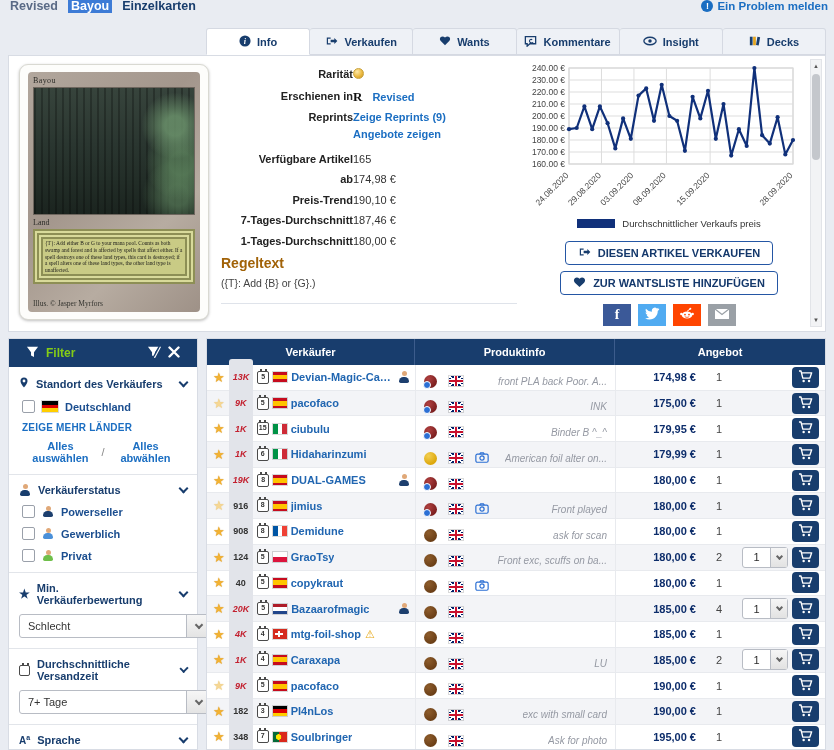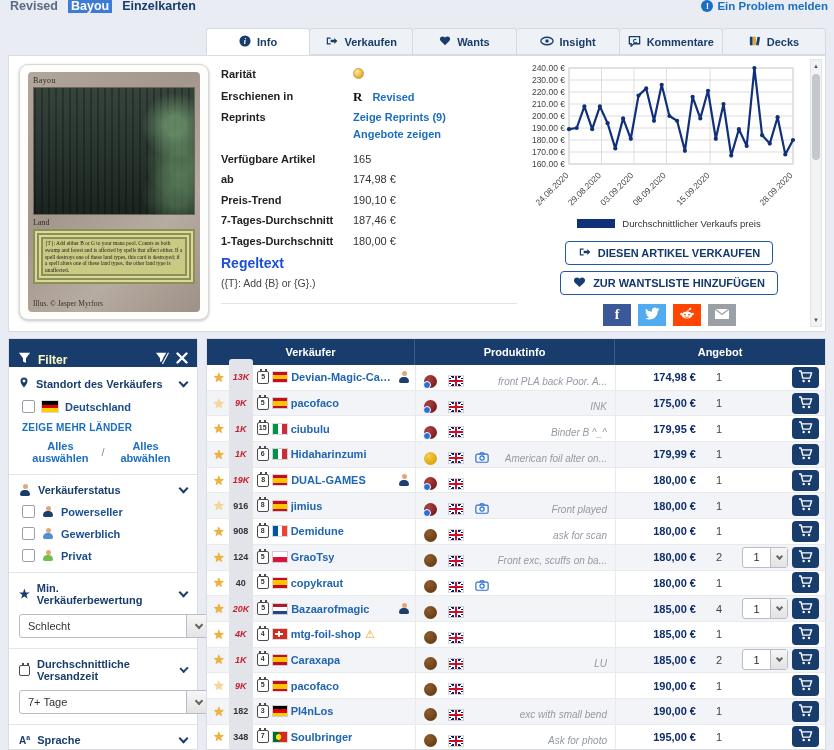--- a/index.html
+++ b/index.html
@@ -36,47 +36,47 @@
        repeating-linear-gradient(90deg, rgba(0,0,0,.25) 0 2px, transparent 2px 7px),
        linear-gradient(180deg,#37443c 0%,#2a3630 45%,#222d27 75%,#1b241f 100%); }
   .card-type { font-family:"Liberation Serif", serif; font-size:8px; color:#2c2c28; margin:3px 0 2px; }
   .card-textbox { flex:1; background:#c9cb85; box-shadow:inset 0 0 0 2px #8d8f55, inset 0 0 0 4px #d8da9a, inset 0 0 0 6px #8d8f55, inset 0 0 0 8px #d8da9a, inset 0 0 0 10px #8d8f55; padding:11px 12px; overflow:hidden; }
   .card-rules { font-family:"Liberation Serif", serif; font-size:5.4px; line-height:1.25; color:#20201c; }
   .card-artist { font-family:"Liberation Serif", serif; font-size:7.5px; color:#33332e; margin-top:15px; }
 
   
   .inforows { position:absolute; left:212px; top:12px; width:300px; }
   .irow { display:flex; margin-bottom:7.5px; font-size:11px; line-height:13px; }
-  .irow .lbl { width:132px; font-weight:bold; color:#222; flex:none; }
+  .irow .lbl { width:132px; font-weight:bold; color:#222; flex:none;text-align:right; }
   .irow .val { color:#333; }
   .irow a, .blue-link { color:#1b6ec2; font-weight:bold; text-decoration:none; cursor:pointer; }
   .rarity-dot { width:11px; height:11px; border-radius:50%; background:radial-gradient(circle at 35% 30%,#ffe9a8,#e9b63b 60%,#c3922a); border:1px solid #c9a23c; display:inline-block; }
   .set-symbol { font-family:"Liberation Serif", serif; font-weight:bold; font-size:13px; color:#111; margin-right:10px; }
   .links-stack div { margin-bottom:4px; }
-  .rules-head { font-size:14px; font-weight:bold; color:#1d4ed8; margin:4px 0 6px; }
+  .rules-head { font-size:14px; font-weight:bold; color:#a16207; margin:4px 0 6px; }
   .rules-line { font-size:10.5px; color:#444; }
   .divider { border-top:1px solid #dfe3ea; margin-top:14px; width:296px; }
 
   
   .chartzone { position:absolute; left:518px; top:4px; width:284px; }
   .legend { display:flex; align-items:center; justify-content:center; gap:7px; font-size:9.5px; color:#333; margin-top:2px; }
   .legend .sw { width:38px; height:9px; display:inline-block; }
   .actionbtns { display:flex; flex-direction:column; align-items:center; gap:6px; margin-top:12px; }
   .obtn { display:flex; align-items:center; gap:7px; background:#fff; border:1.5px solid #2456a4; border-radius:4px; color:#14386b; font-weight:bold; font-size:11px; padding:4px 12px; cursor:pointer; white-space:nowrap; }
   .socials { display:flex; justify-content:center; gap:7px; margin-top:9px; }
   .soc { width:28px; height:22px; display:flex; align-items:center; justify-content:center; color:#fff; font-weight:bold; font-size:14px; cursor:pointer; }
 
   
   .sbar { position:absolute; right:3px; top:3px; width:12px; height:268px; background:#f2f3f5; border:1px solid #e2e4e8; }
   .sbar .arr { position:absolute; left:0; width:100%; text-align:center; font-size:6px; color:#555; }
   .sbar .thumb { position:absolute; left:1px; top:14px; width:8px; height:86px; background:#c4c7cc; border-radius:4px; }
 
   
   .sidebar { position:absolute; left:8px; top:338px; width:190px; height:412px; background:#fff; border:1px solid #d8dce4; }
-  .fhead { background:#183d6d; color:#fef9c3; height:28px; display:flex; align-items:flex-end; padding:0 9px; font-size:12px; font-weight:bold; gap:7px; }
+  .fhead { background:#183d6d; color:#84cc16; height:28px; display:flex; align-items:center; padding:0 17px; font-size:12px; font-weight:bold; gap:7px; }
   .fhead .sp { flex:1; }
   .fsec { padding:9px 10px 10px; border-bottom:1px solid #e2e5ea; }
   .fsec-title { display:flex; align-items:center; gap:7px; color:#183d6d; font-size:11px; font-weight:bold; }
   .fsec-title .sp { flex:1; }
   .chev { width:7px; height:7px; border-right:2px solid #183d6d; border-bottom:2px solid #183d6d; transform:rotate(45deg); margin-top:-3px; }
   .chk-row { display:flex; align-items:center; gap:7px; margin-top:9px; font-size:11px; color:#1b4e8f; font-weight:bold; padding-left:3px; }
   .cb { width:13px; height:13px; border:1px solid #9aa0aa; border-radius:2px; background:#fff; flex:none; cursor:pointer; }
   .more-link { display:block; margin:9px 0 2px 3px; font-size:10px; font-weight:bold; color:#1b6ec2; letter-spacing:.2px; cursor:pointer; }
   .allrow { display:flex; justify-content:center; align-items:center; gap:8px; margin-top:7px; font-size:11px; }
   .allrow a { color:#1b6ec2; font-weight:bold; width:66px; text-align:center; cursor:pointer; }
@@ -177,32 +177,32 @@
           </svg></span>
         <span>Verkaufen</span>
       </div>
       <div class="tab">
         <span><svg width="12" height="11" viewBox="0 0 14 13">
             <path d="M7 12 2 7.2C.6 5.8.6 3.6 2 2.4 3.4 1.2 5.4 1.4 7 3c1.6-1.6 3.6-1.8 5-.6 1.4 1.2 1.4 3.4 0 4.8z" fill="#183d6d"></path>
           </svg></span>
         <span>Wants</span>
       </div>
       <div class="tab">
+        <span><svg width="13" height="12" viewBox="0 0 15 14">
+            <path d="M1.5 2h12v8.2H6.8L3.6 13v-2.8H1.5z" fill="none" stroke="#183d6d" stroke-width="1.5"></path>
+            <path d="M9.5 5.5a2 2 0 1 0-1 3.6l1.8.7-.4-1.5" fill="none" stroke="#183d6d" stroke-width="1.2"></path>
+          </svg></span>
+        <span>Kommentare</span>
+      </div>
+      <div class="tab">
         <span><svg width="14" height="10" viewBox="0 0 16 10">
             <ellipse cx="8" cy="5" rx="7" ry="4.3" fill="none" stroke="#183d6d" stroke-width="1.5"></ellipse>
             <circle cx="8" cy="5" r="2" fill="#183d6d"></circle>
           </svg></span>
         <span>Insight</span>
-      </div>
-      <div class="tab">
-        <span><svg width="13" height="12" viewBox="0 0 15 14">
-            <path d="M1.5 2h12v8.2H6.8L3.6 13v-2.8H1.5z" fill="none" stroke="#183d6d" stroke-width="1.5"></path>
-            <path d="M9.5 5.5a2 2 0 1 0-1 3.6l1.8.7-.4-1.5" fill="none" stroke="#183d6d" stroke-width="1.2"></path>
-          </svg></span>
-        <span>Kommentare</span>
       </div>
       <div class="tab">
         <span><svg width="12" height="12" viewBox="0 0 14 14">
             <rect x="1" y="2" width="3.2" height="10" fill="#183d6d"></rect>
             <rect x="4.8" y="2" width="3.2" height="10" fill="#e3a51f"></rect>
             <rect x="9" y="2.3" width="3.2" height="9.7" transform="rotate(10 10.6 7)" fill="#183d6d"></rect>
           </svg></span>
         <span>Decks</span>
       </div>
     </div>
@@ -918,21 +918,21 @@
             <span class="badge">182</span>
             <span class="calico">
               <span>3</span>
             </span>
             <span class="flag sm de"></span>
             <a class="sname">PI4nLos</a>
           </div>
           <div class="c-prod">
             <span class="cond PO"></span>
             <span class="flag sm gb"></span>
-            <span class="comment">exc with small bend</span>
+            <span class="comment">exc with small card</span>
           </div>
           <div class="c-offer">
             <span class="price">190,00 €</span>
             <span class="amount">1</span>
             <span class="controls">
               <button class="cartbtn">
                 <span><svg width="15" height="14" viewBox="0 0 16 15">
                     <path d="M1 2.2h2.2l1.9 7.6h7.6l1.9-5.7H4" fill="none" stroke="#fff" stroke-width="1.5" stroke-linejoin="round"></path>
                     <circle cx="6" cy="12.8" r="1.3" fill="#fff"></circle>
                     <circle cx="11.8" cy="12.8" r="1.3" fill="#fff"></circle>

